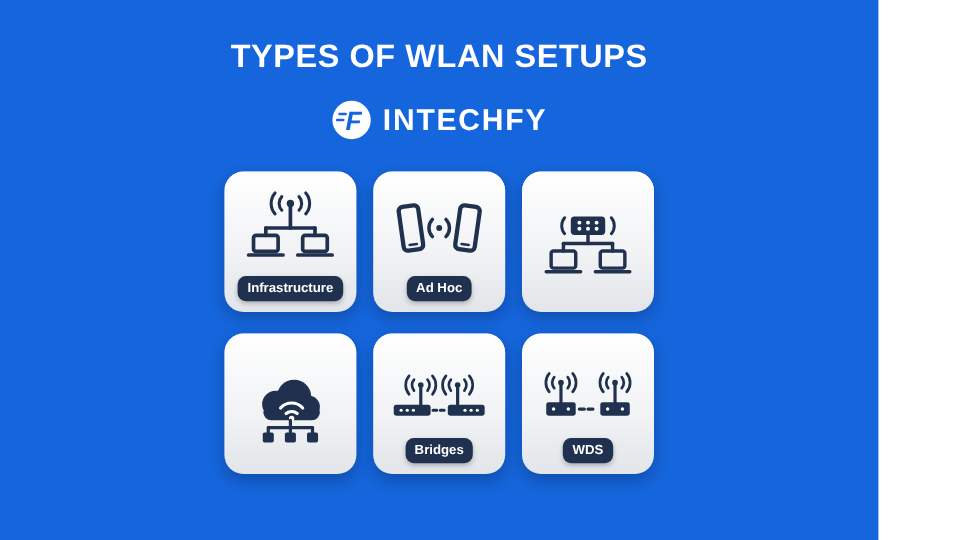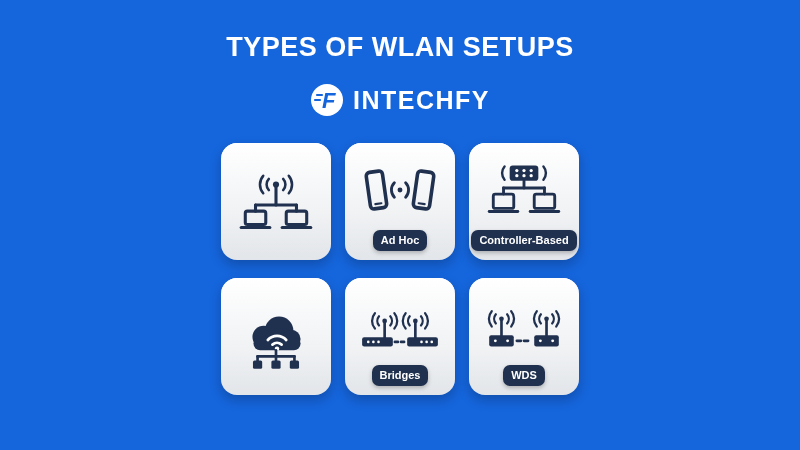--- a/index.html
+++ b/index.html
@@ -1,20 +1,20 @@
 <!DOCTYPE html>
 <html><head>
 <meta charset="utf-8">
 <style>
   html, body { margin: 0; padding: 0; }
   body { font-family: "Liberation Sans", sans-serif; }
 
   .canvas {
     position: relative;
-    width: 800px;
+    width: 732px;
     height: 450px;
     background: #1565DC;
     overflow: hidden;
   }
 
   .title {
     margin: 0;
     padding-top: 32px;
     text-align: center;
     color: #ffffff;
@@ -116,20 +116,21 @@
             <line x1="22" y1="31" x2="62" y2="31"></line>
             <line x1="22" y1="31" x2="22" y2="37"></line>
             <line x1="62" y1="31" x2="62" y2="37"></line>
             <rect x="12" y="37" width="20" height="13" rx="2"></rect>
             <line x1="8" y1="53" x2="36" y2="53"></line>
             <rect x="52" y="37" width="20" height="13" rx="2"></rect>
             <line x1="48" y1="53" x2="76" y2="53"></line>
           </g>
         </svg>
       </div>
+      <div class="pill">Infrastructure</div>
     </div>
 
     <div class="card">
       <div class="icon-area">
         <svg viewBox="0 0 84 62" width="86" height="64">
           <g stroke="#20304F" stroke-width="3.5" fill="none" stroke-linecap="round">
             <g transform="rotate(-8 19 31)">
               <rect x="11" y="13" width="16" height="36" rx="3.5"></rect>
               <line x1="16" y1="44.5" x2="22" y2="44.5" stroke-width="2"></line>
             </g>
@@ -165,21 +166,20 @@
             <line x1="22" y1="29" x2="62" y2="29"></line>
             <line x1="22" y1="29" x2="22" y2="35"></line>
             <line x1="62" y1="29" x2="62" y2="35"></line>
             <rect x="12" y="35" width="20" height="14" rx="2"></rect>
             <line x1="8" y1="52" x2="36" y2="52"></line>
             <rect x="52" y="35" width="20" height="14" rx="2"></rect>
             <line x1="48" y1="52" x2="76" y2="52"></line>
           </g>
         </svg>
       </div>
-      <div class="pill">Controller-Based</div>
     </div>
 
     <div class="card">
       <div class="icon-area">
         <svg viewBox="0 0 84 62" width="86" height="64">
           <g fill="#20304F">
             <circle cx="30" cy="28" r="11"></circle>
             <circle cx="45" cy="22" r="14"></circle>
             <circle cx="57" cy="30" r="9"></circle>
             <rect x="20" y="28" width="46" height="13" rx="6.5"></rect>

